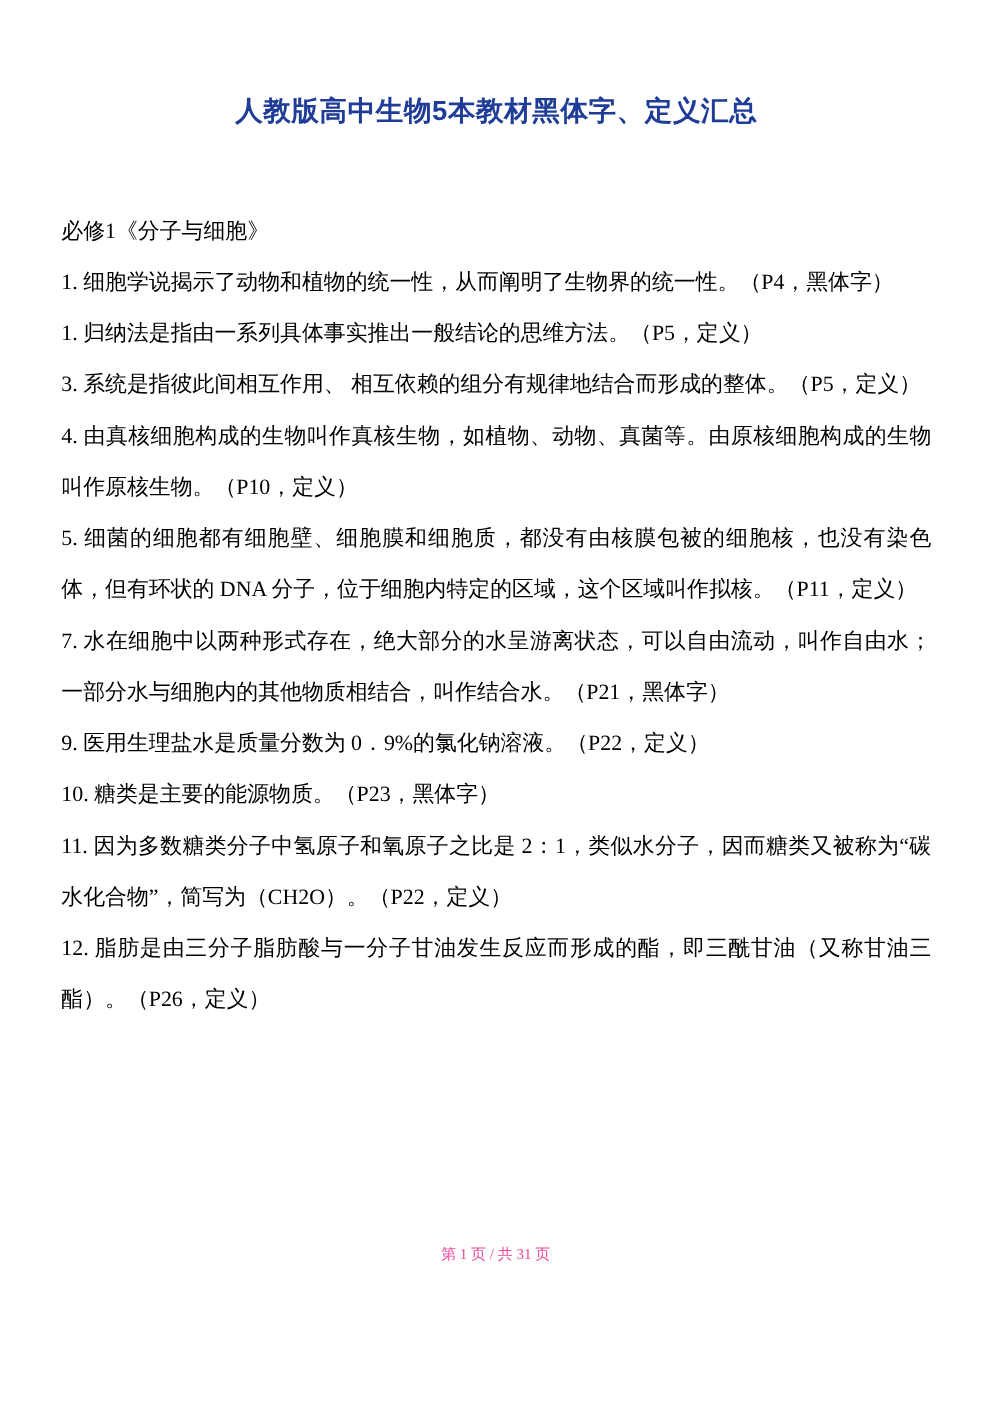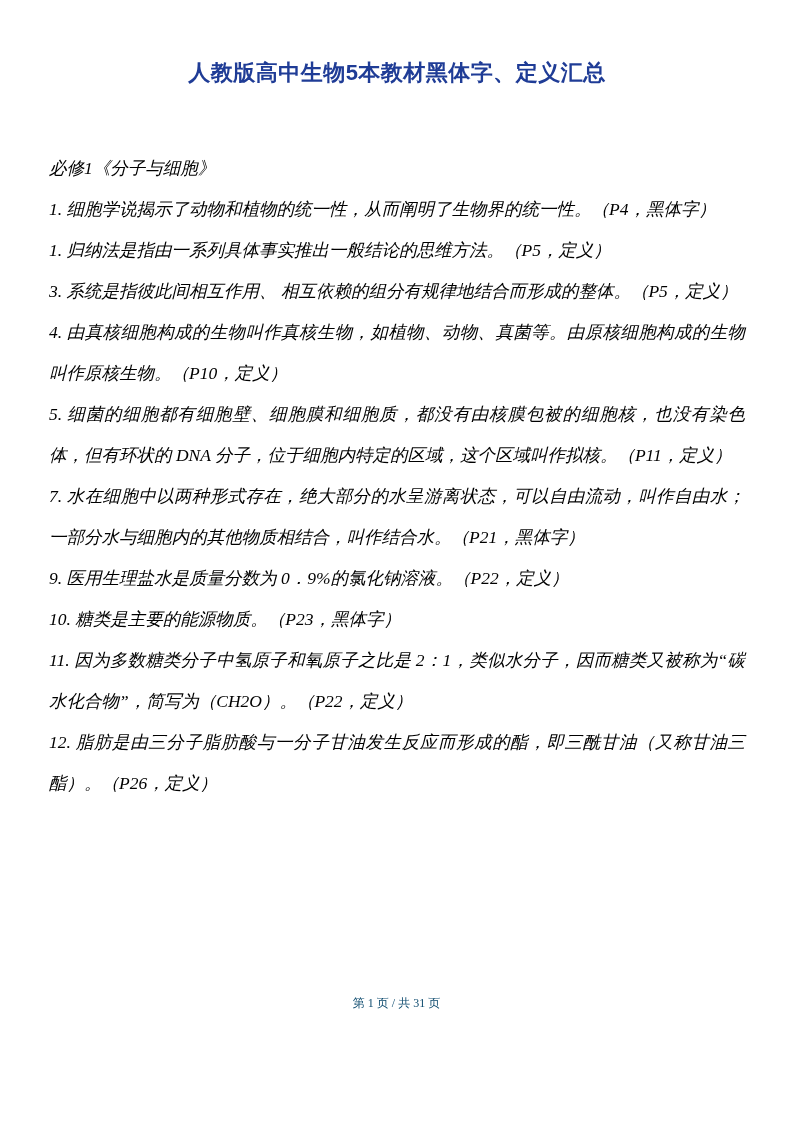--- a/index.html
+++ b/index.html
@@ -7,56 +7,55 @@
     padding: 0;
     background: #ffffff;
   }
   .page {
     position: relative;
     width: 793px;
     height: 1060px;
     margin: 0 auto;
     background: #ffffff;
     box-sizing: border-box;
-    padding: 44px 48px 0 49px;
+    padding: 60px 48px 0 49px;
     font-family: "Liberation Serif", "DejaVu Serif", serif;
     color: #000000;
     overflow: hidden;
   }
   .doc-title {
     margin: 14px 0 0 0;
     text-align: center;
     font-size: 22px;
     font-weight: bold;
     color: #1F3C96;
     font-family: "Liberation Sans", "DejaVu Sans", sans-serif;
     letter-spacing: 0.5px;
   }
   .doc-body {
     margin-top: 60px;
     font-size: 17.5px;
     line-height: 41px;
     text-align: justify;
-    font-style: italic;
   }
   .section-heading {
     margin: 0;
     text-align: left;
   }
   .doc-body p.item {
     margin: 0;
   }
   .page-footer {
     position: absolute;
     left: 0;
     right: 0;
     bottom: 48px;
     text-align: center;
     font-size: 12px;
-    color: #0c4a6e;
+    color: #ec4899;
     font-family: "Liberation Serif", "DejaVu Serif", serif;
   }
 </style>
 </head>
 <body>
 
 <div class="page">
 
   <h1 class="doc-title">人教版高中生物5本教材黑体字、定义汇总</h1>
 

